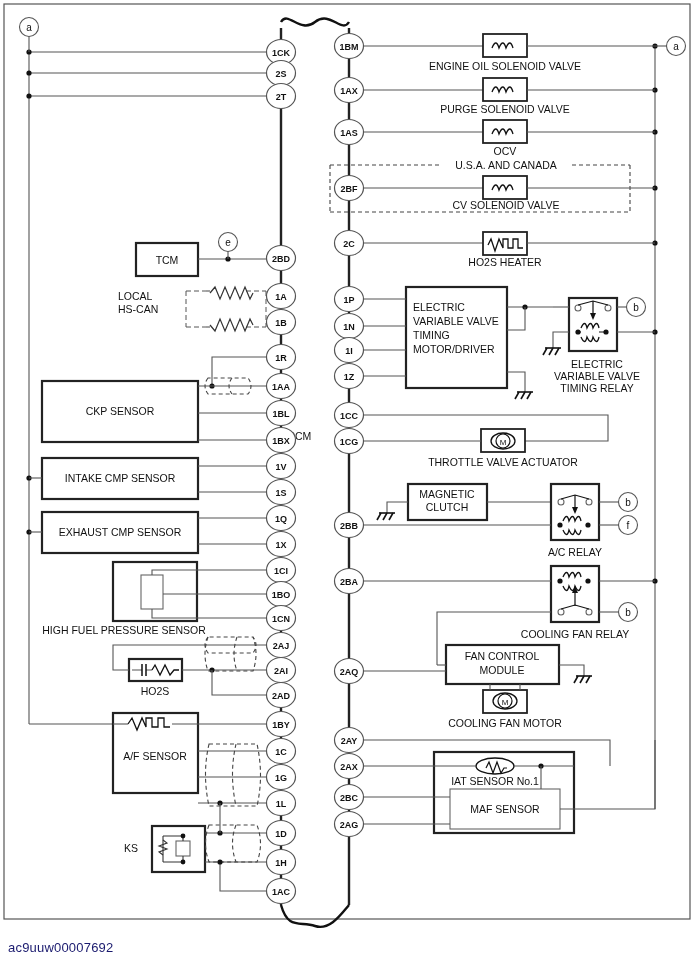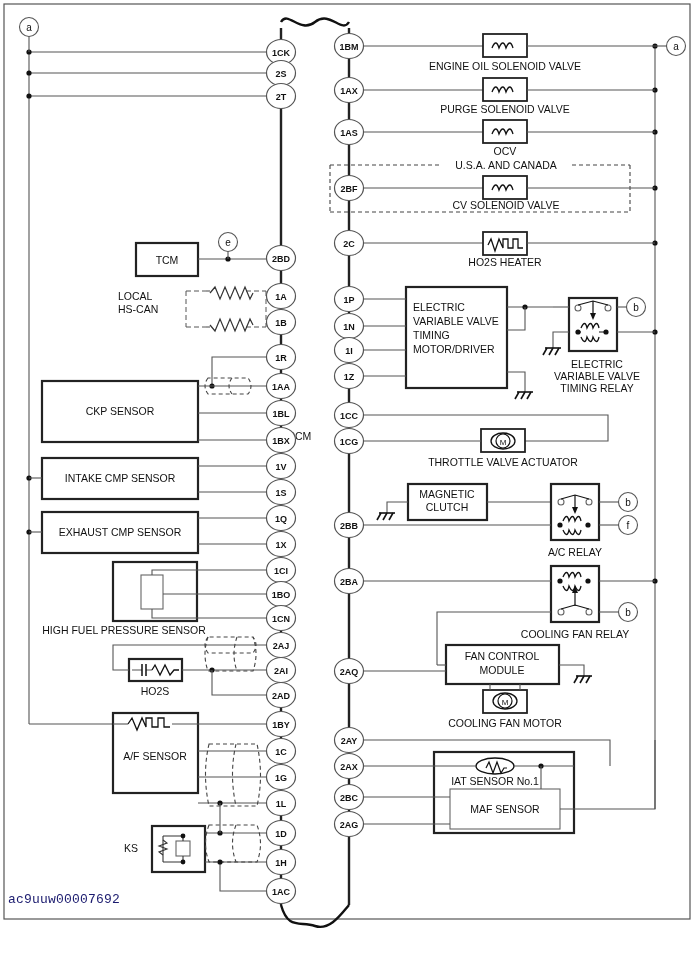--- a/index.html
+++ b/index.html
@@ -1,19 +1,19 @@
 <!DOCTYPE html>
 <html><head>
 <meta charset="utf-8">
 <style>
   html,body{margin:0;padding:0;background:#ffffff;}
   body{font-family:"Liberation Sans",sans-serif;}
   #page{position:relative;width:695px;height:965px;background:#fff;overflow:hidden;}
   #diagram{position:absolute;left:0;top:0;width:695px;height:965px;}
-  .cap{position:absolute;left:8px;top:892px;font-size:13px;color:#1a1a6e;letter-spacing:.2px;font-family:Liberation Mono, monospace;}
+  .cap{position:absolute;left:8px;top:940px;font-size:13px;color:#1a1a6e;letter-spacing:.2px;}
   svg{display:block;}
   .wire{stroke:#555;stroke-width:1.1;fill:none;}
   .wire-hv{stroke:#222;stroke-width:2.4;fill:none;}
   .box{fill:#fff;stroke:#222;stroke-width:2.2;}
   .box-thin{fill:#fff;stroke:#666;stroke-width:1.1;}
   .sym{fill:#fff;stroke:#222;stroke-width:1.8;}
   .pin{fill:#fff;stroke:#555;stroke-width:1.2;}
   .ref{fill:#fff;stroke:#555;stroke-width:1.1;}
   .dash{fill:none;stroke:#444;stroke-width:1.1;stroke-dasharray:4 3;}
   .dashthin{fill:none;stroke:#555;stroke-width:1;stroke-dasharray:5 3;}

